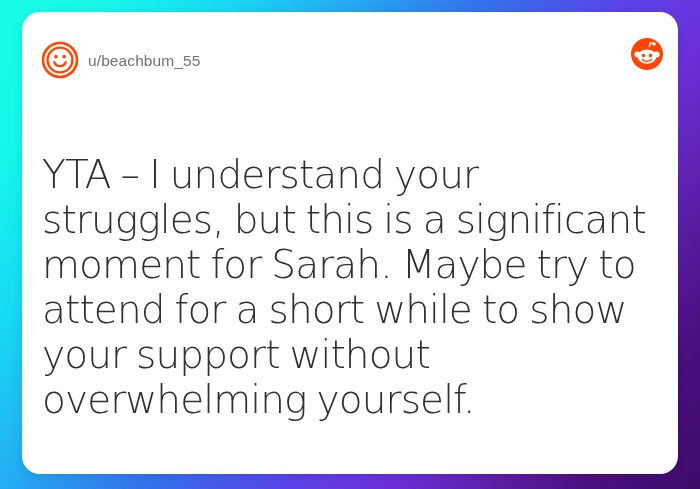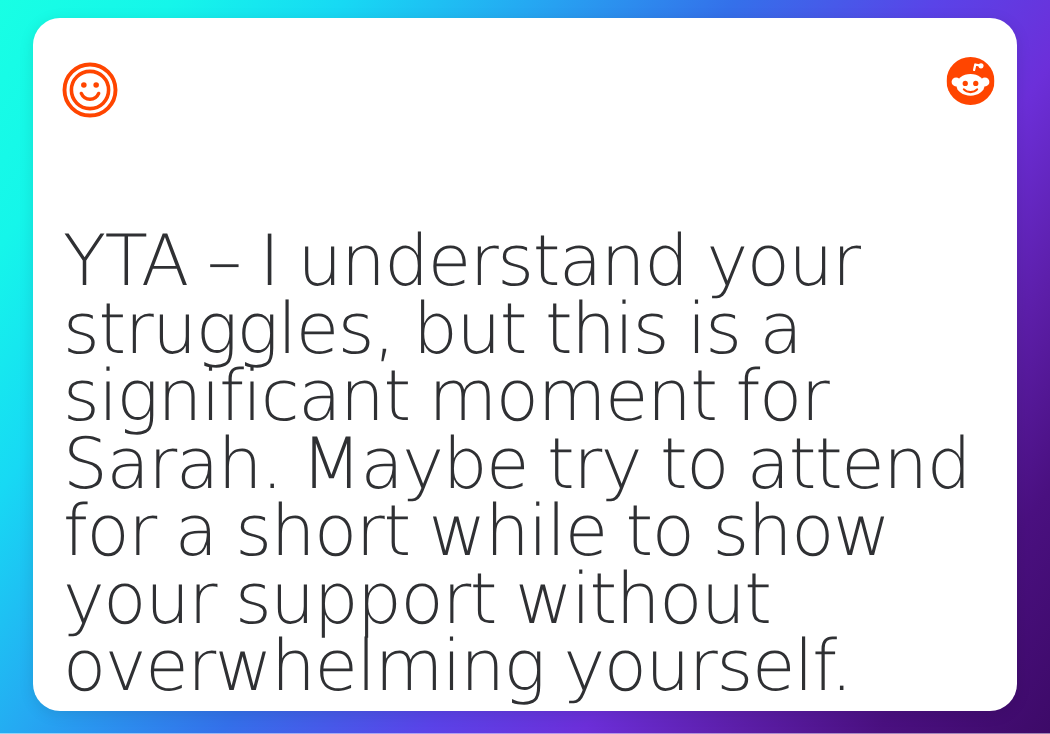--- a/index.html
+++ b/index.html
@@ -84,21 +84,21 @@
   #card-body {
     position: absolute;
     left: 20px;
     top: 140px;
     right: 14px;
   }
 
   .post-text {
     margin: 0;
     font-family: "DejaVu Sans", sans-serif;
-    font-size: 47px;
+    font-size: 39px;
     line-height: 45px;
     font-weight: 300;
     color: #2f3033;
     letter-spacing: -0.9px;
     word-spacing: -1.5px;
     white-space: pre-line;
   }
 </style>
 </head>
 <body>
@@ -112,20 +112,21 @@
       <span class="avatar">
         <svg viewBox="0 0 40 40" width="40" height="40" aria-hidden="true">
           <circle cx="20" cy="20" r="17" fill="none" stroke="#ff4500" stroke-width="2.6"></circle>
           <circle cx="20" cy="20" r="12.4" fill="none" stroke="#ff4500" stroke-width="2.4"></circle>
           <circle cx="15.9" cy="16.6" r="1.85" fill="#ff4500"></circle>
           <circle cx="24.1" cy="16.6" r="1.85" fill="#ff4500"></circle>
           <path d="M14.2 22.3 a6.3 6.3 0 0 0 11.6 0" fill="none" stroke="#ff4500" stroke-width="2.3" stroke-linecap="round"></path>
         </svg>
       </span>
 
+      <span class="username">u/beachbum_55</span>
 
       <span class="brand-logo">
         <svg viewBox="0 0 32 32" width="32" height="32" aria-hidden="true">
           <circle cx="16" cy="16" r="16" fill="#ff4500"></circle>
 
           <path d="M18.4 8.6 L19.2 5.0 L22.6 5.8" fill="none" stroke="#ffffff" stroke-width="1.5" stroke-linecap="round" stroke-linejoin="round"></path>
           <circle cx="23.0" cy="5.9" r="1.7" fill="#ffffff"></circle>
 
           <ellipse cx="16" cy="18.6" rx="9.4" ry="7.2" fill="#ffffff"></ellipse>
 

